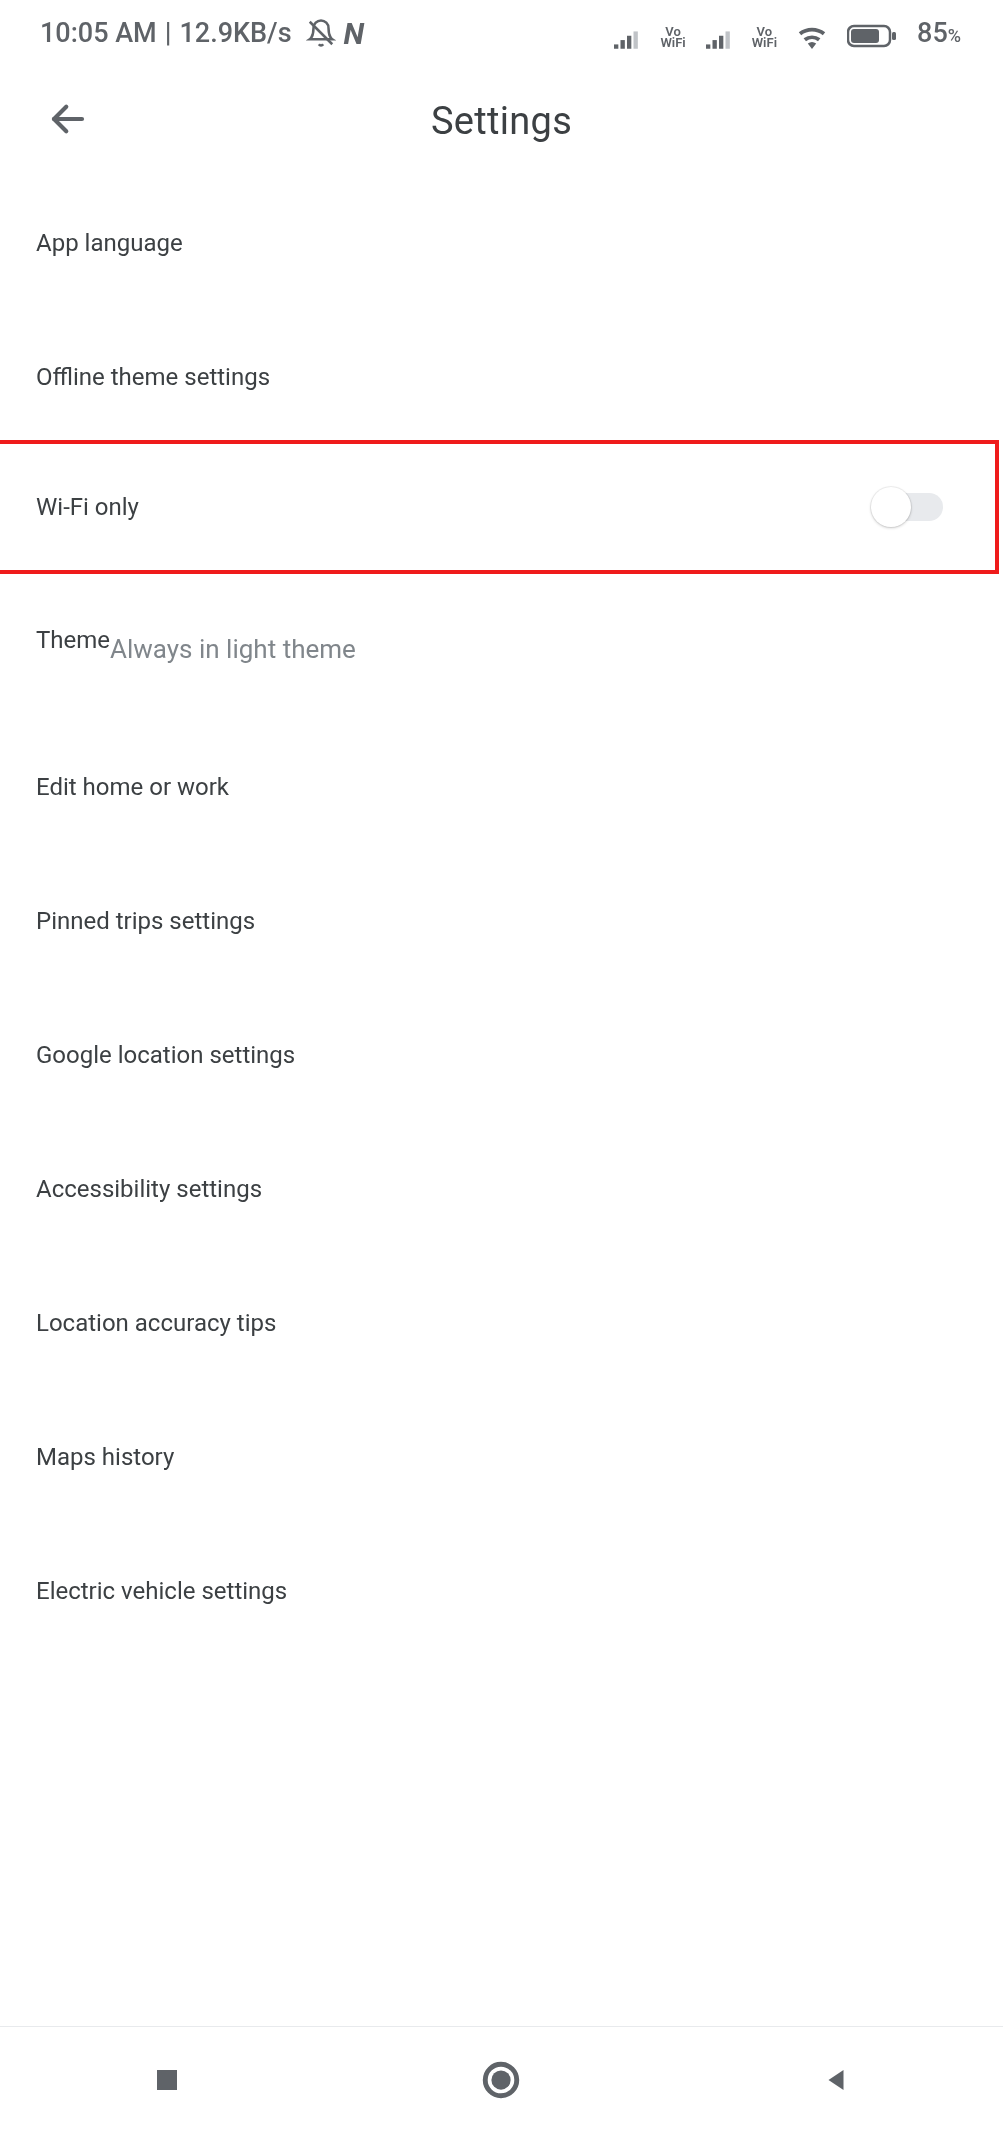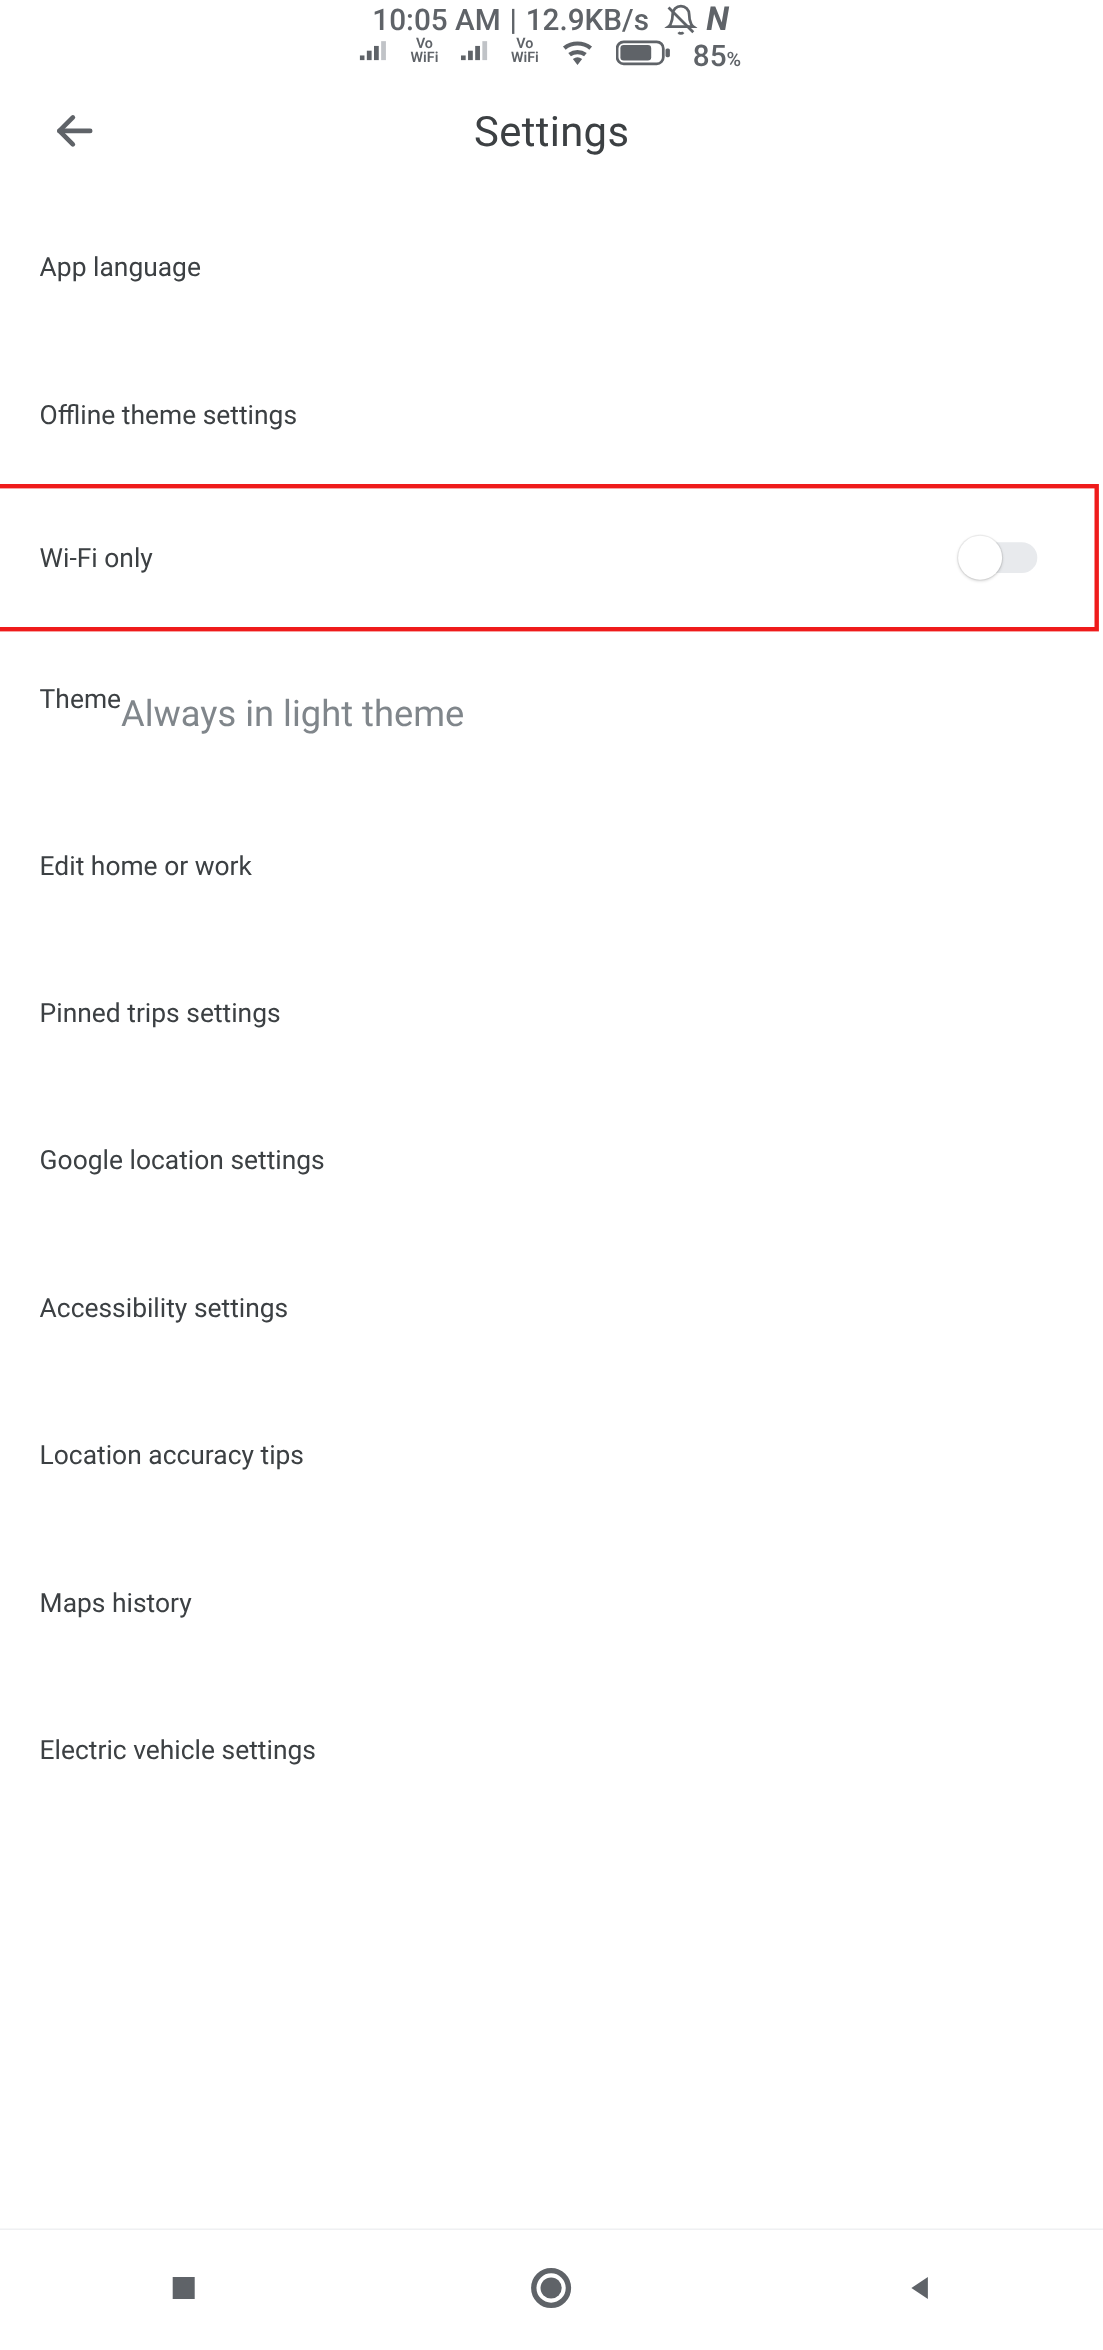--- a/index.html
+++ b/index.html
@@ -15,24 +15,23 @@
   
   .statusbar {
     height: 66px;
     display: flex;
     align-items: center;
     justify-content: space-between;
     padding: 0 42px 0 40px;
     font-size: 27px;
     font-weight: 500;
     color: #5f6368;
-    flex-direction: column;
   }
   .status-left { display: flex; align-items: center; gap: 8px; }
-  .status-right { display: flex; align-items: flex-start; gap: 20px; }
+  .status-right { display: flex; align-items: flex-end; gap: 20px; }
   .status-icon { display: inline-flex; align-items: center; }
   .vowifi { display:flex; flex-direction:column; align-items:center; line-height:0.9; font-size:13px; font-weight:600; color:#5f6368;}
   .battery-pct { font-size:27px; }
   .battery-pct .small { font-size:18px; }
 
   
   .appbar {
     height: 110px;
     display: flex;
     align-items: center;
@@ -58,21 +57,21 @@
   .list { padding: 0; }
   .row {
     width: 100%;
     min-height: 134px;
     display: flex;
     align-items: center;
     justify-content: space-between;
     padding: 40px 40px 40px 36px;
   }
   .row .label { font-size: 24px; color:#3c4043; }
-  .row .sub   { font-size: 33px; color:#80868b; margin-top: 8px; }
+  .row .sub   { font-size: 26px; color:#80868b; margin-top: 8px; }
   .row .text-col { display:flex; }
 
   
   .highlight {
     border: 4px solid #ef1b1b;
     margin: -4px;
   }
 
   
   .toggle {

